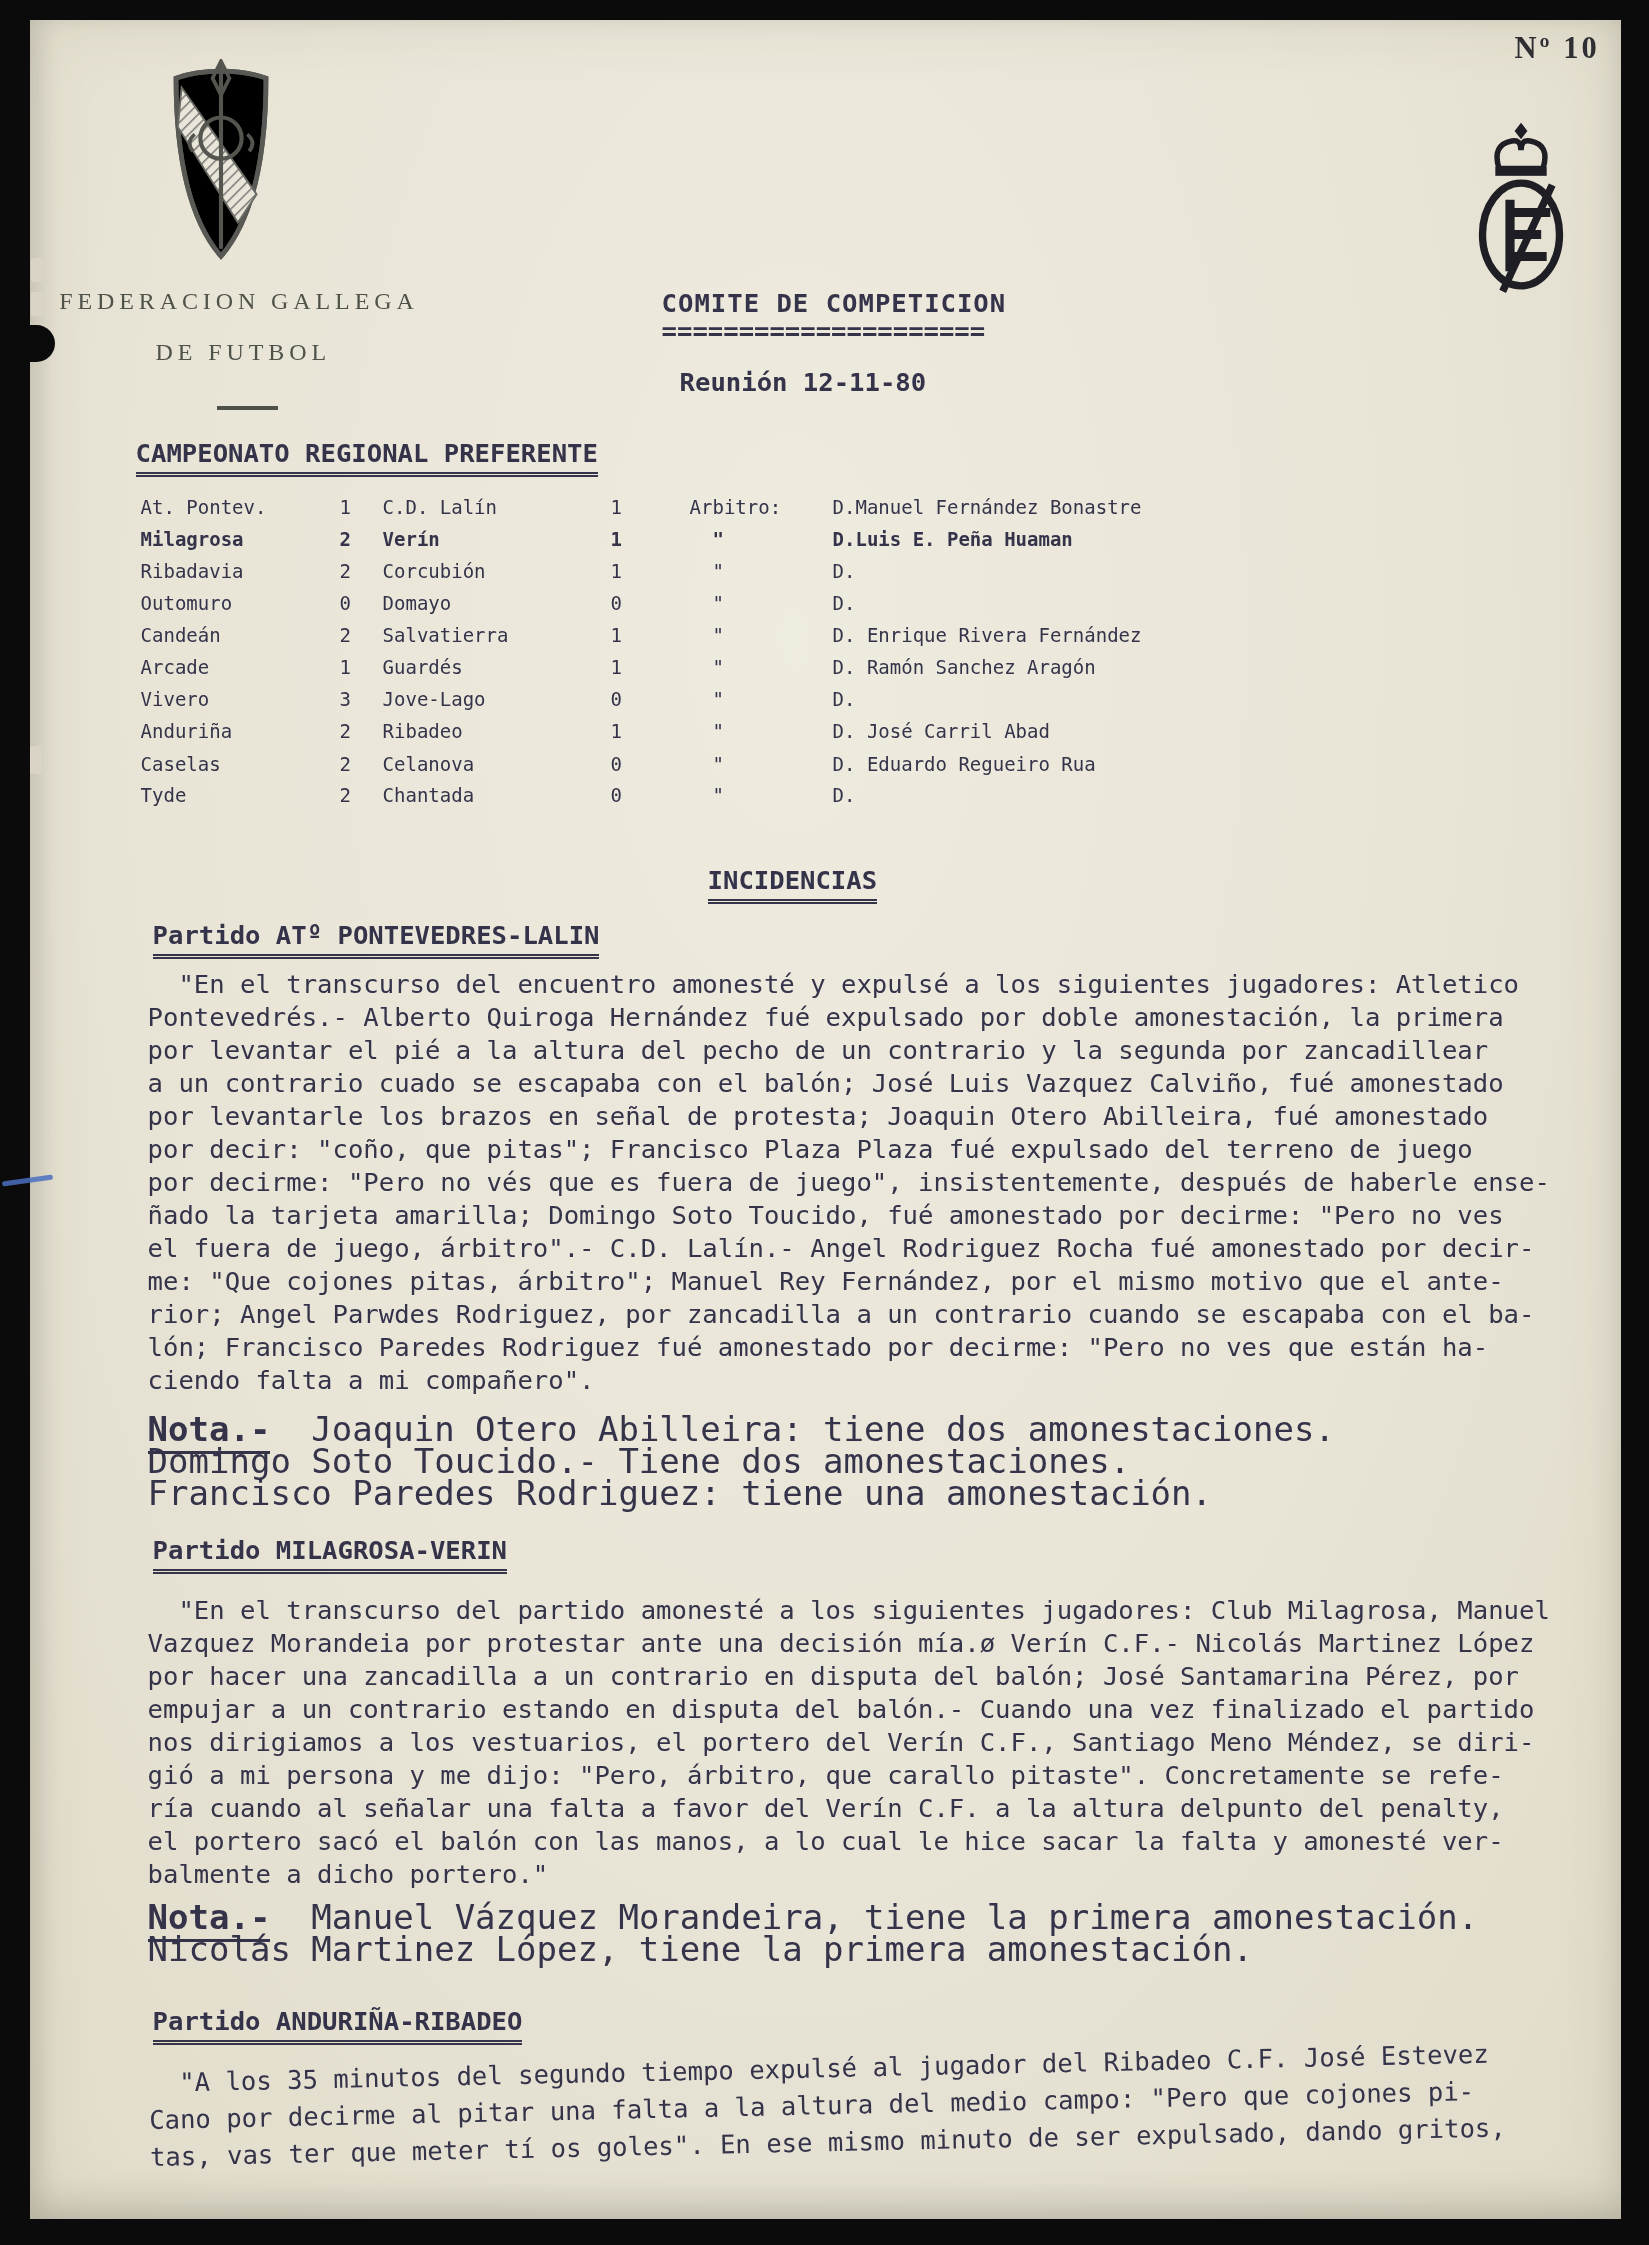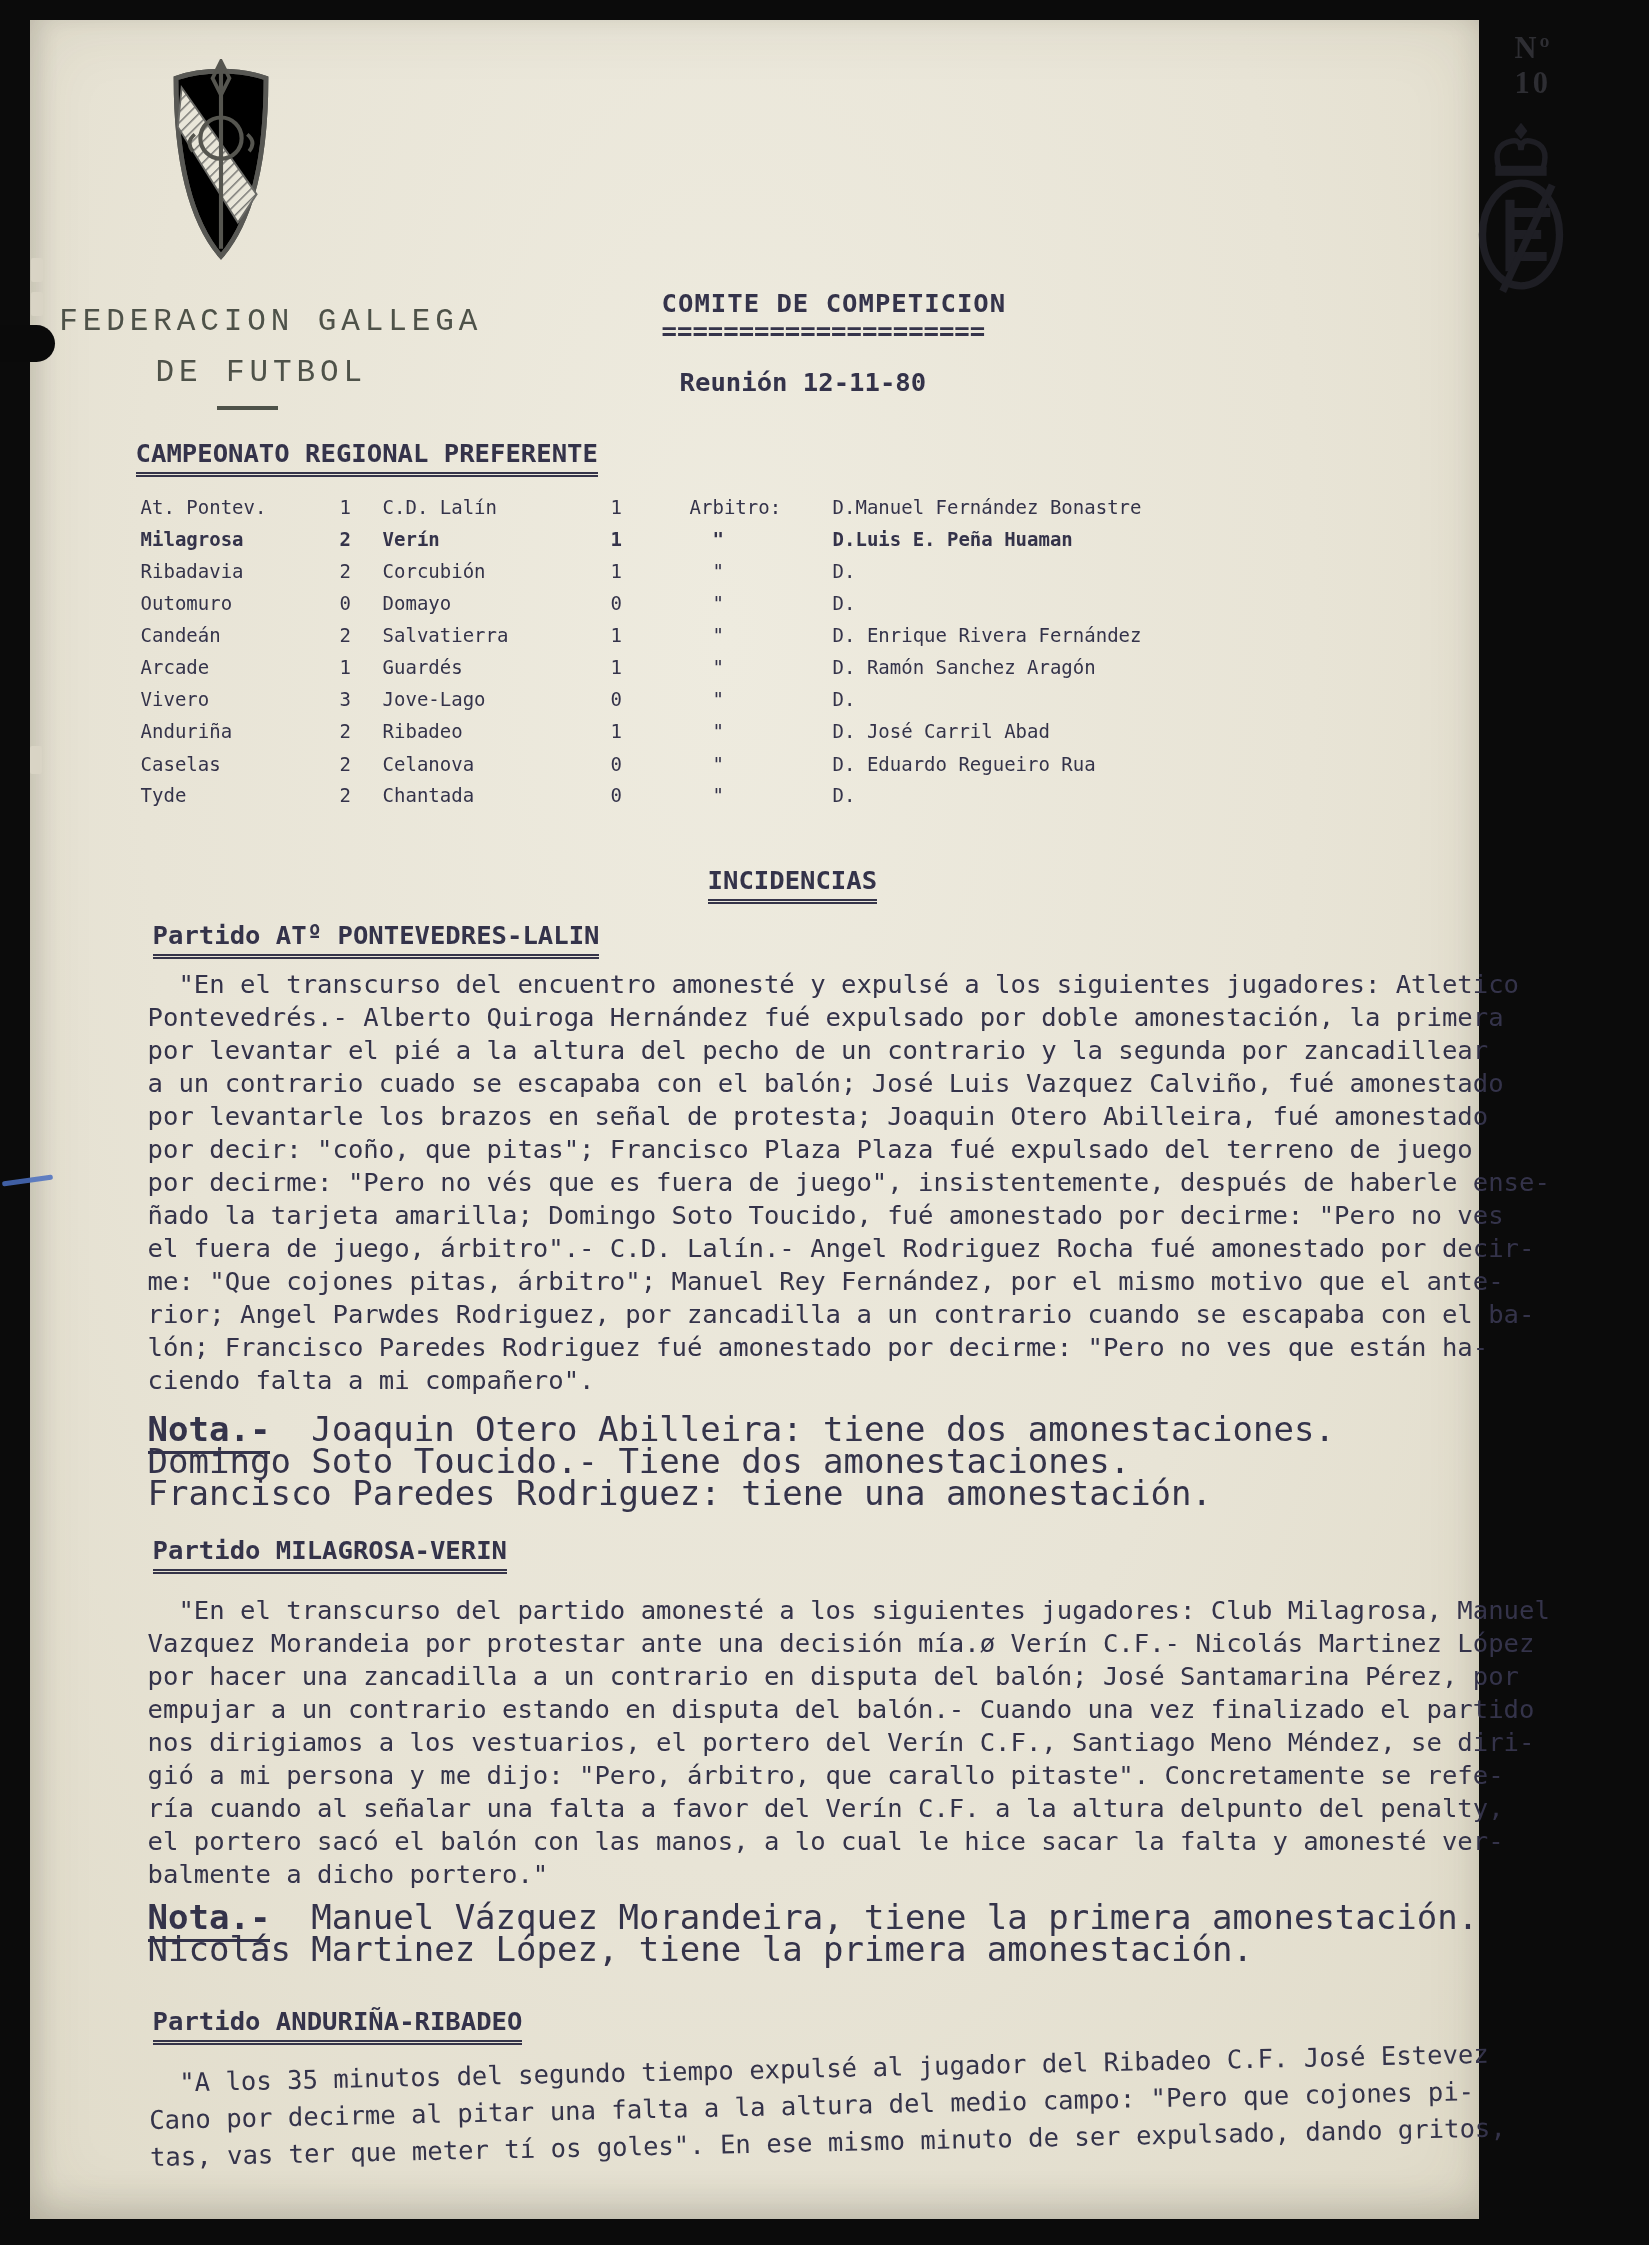--- a/index.html
+++ b/index.html
@@ -2,27 +2,27 @@
 <html><head>
 <meta charset="utf-8">
 <style>
   html,body{margin:0;padding:0;background:#000;}
   .page{
     position:relative;width:1649px;height:2246px;overflow:hidden;
     background:#0b0b0b;
     font-family:"DejaVu Sans Mono","Liberation Mono",monospace;
   }
   .paper{
-    position:absolute;left:29.6px;top:19.7px;width:1449px;height:2199px;
+    position:absolute;left:29.6px;top:19.7px;width:1591px;height:2199px;
     background:radial-gradient(ellipse at 48% 28%, #eeebdf 0%, #e8e4d6 55%, #e0dbc9 100%);
     box-shadow:inset 0 0 69px rgba(80,70,40,.10), inset 0 -17.7px 29.6px rgba(0,0,0,.10), inset 11.8px 0 21.7px rgba(0,0,0,.05);
   }
   .abs{position:absolute;}
   .page-number{font-family:"Liberation Serif","DejaVu Serif",serif;font-size:30.5px;font-weight:bold;color:#2e2e33;letter-spacing:3px;}
-  .org{font-family:Liberation Mono, monospace;color:#4e5249;letter-spacing:4.9px;font-size:31px;white-space:pre;margin-top:16px;}
+  .org{font-family:Liberation Serif, serif;color:#4e5249;letter-spacing:4.9px;font-size:24px;white-space:pre;}
   .org-dash{background:#4e5249;height:3.9px;}
   .typ{font-size:25.6px;white-space:pre;color:#34334a;}
   .typ-b{font-weight:bold;}
   .hu{border-bottom:5.9px double #353449;padding-bottom:3.9px;}
   .committee{font-weight:bold;letter-spacing:1px;}
   .eq{letter-spacing:0;}
   .mrow{position:absolute;left:0;width:100%;height:32.5px;}
   .mrow span{position:absolute;white-space:pre;font-size:19px;color:#34334a;}
   .c-home{left:111px;} .c-hs{left:310px;} .c-away{left:353px;} .c-as{left:581px;}
   .c-rl{left:660px;} .c-rn{left:803px;}

